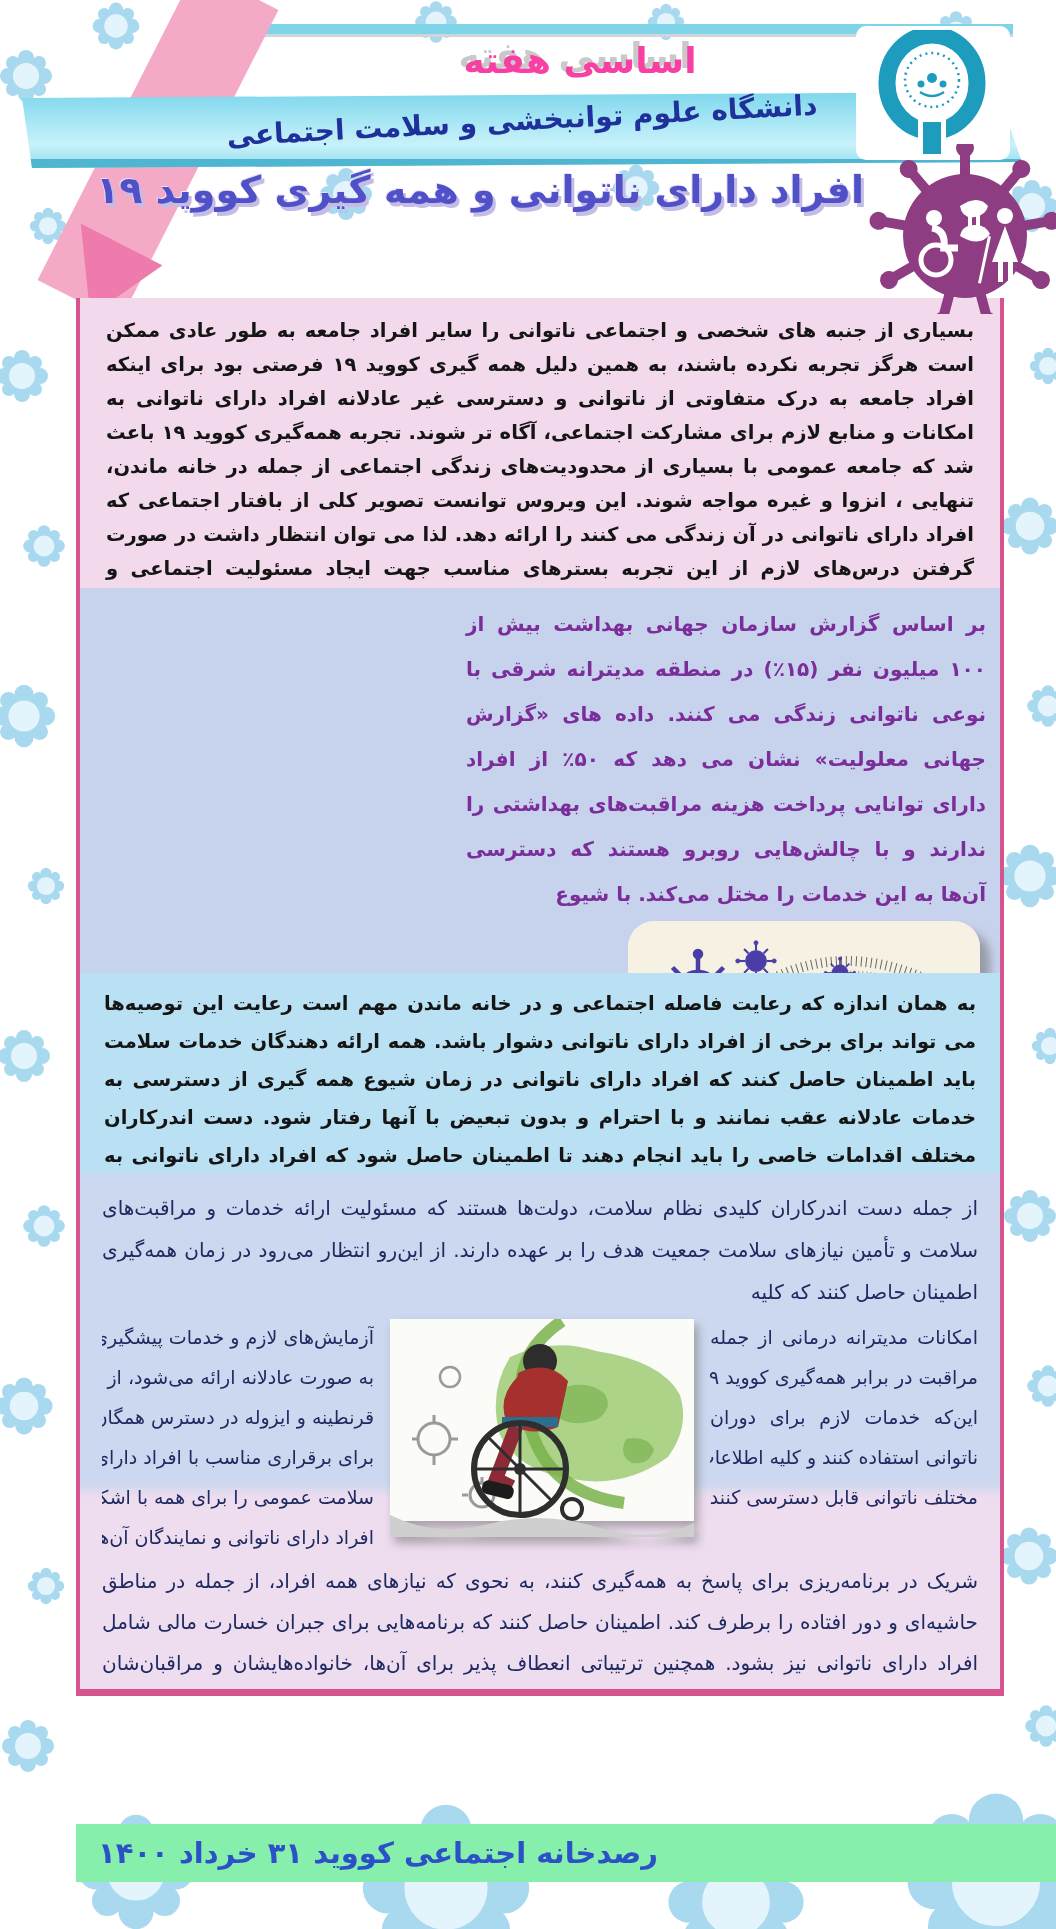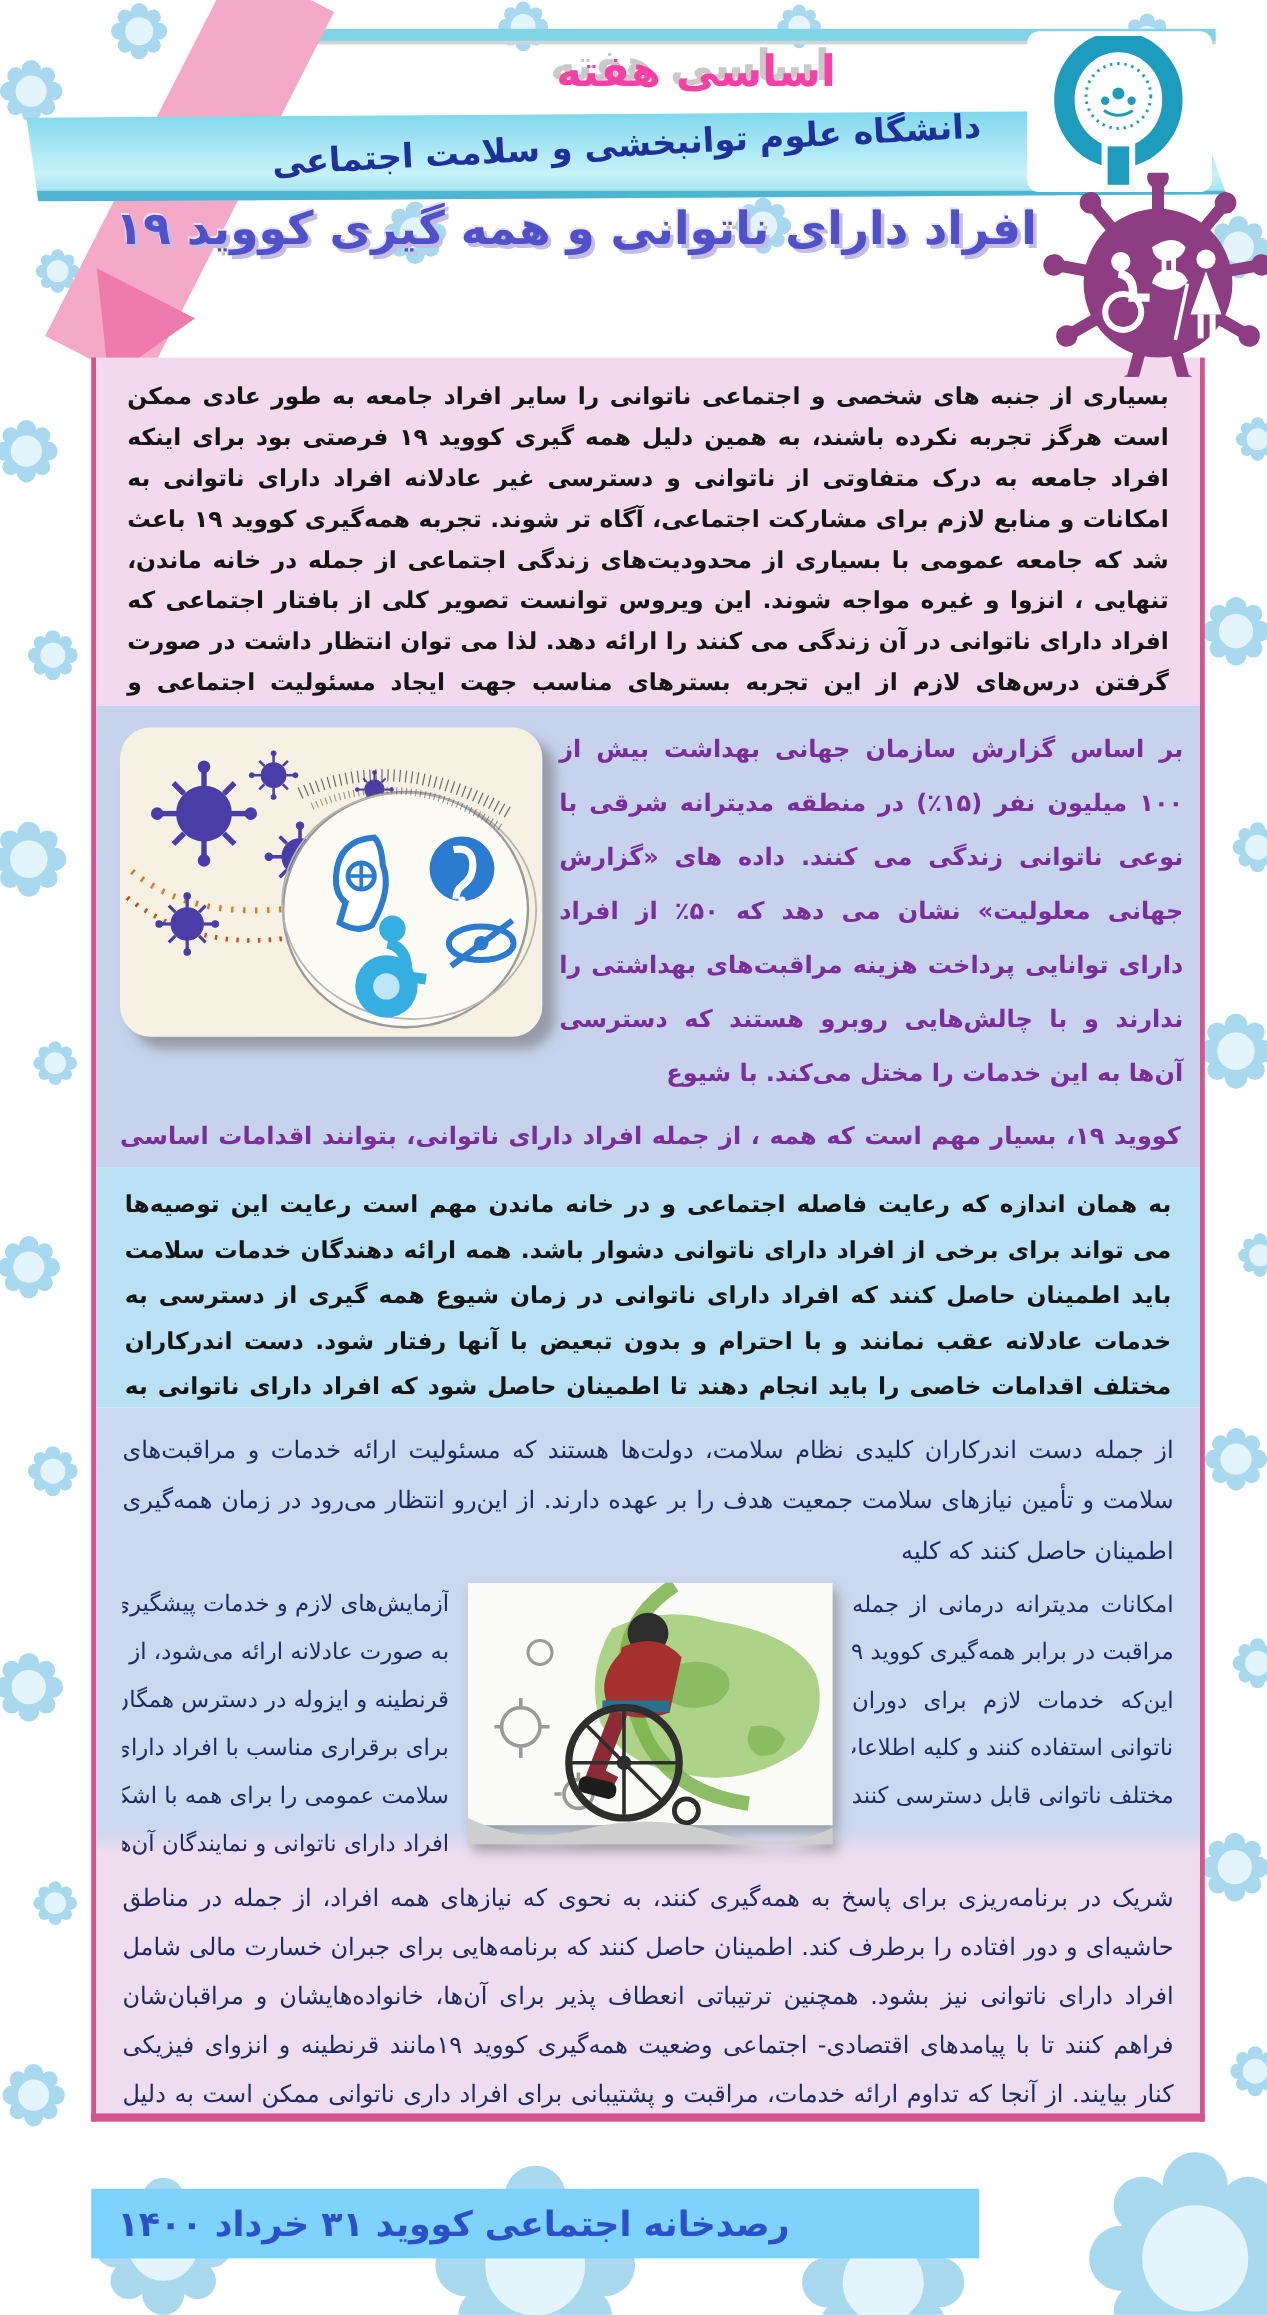--- a/index.html
+++ b/index.html
@@ -39,46 +39,46 @@
 
   
   .content{left:76px;top:298px;width:928px;z-index:2;direction:rtl;
            border-left:4px solid #d6548e;border-right:4px solid #d6548e;
            border-bottom:7px solid #d6548e;box-sizing:border-box;}
   section{overflow:hidden;box-sizing:border-box;}
   .sec1{height:290px;background:#f3d9ec;padding:16px 26px 0 26px;}
   .sec1 p{margin:0;font-size:19.5px;font-weight:bold;color:#151515;line-height:34px;
           text-align:justify;text-align-last:right;}
   .sec2{height:385px;background:#c7d3ed;padding:14px 10px 0 14px;}
-  .who-row{display:flex;justify-content:space-between;align-items:flex-start;}
+  .who-row{display:flex;justify-content:space-between;align-items:flex-start;flex-direction:column;}
   .who-text{width:520px;font-size:20px;font-weight:bold;color:#7b2d9a;line-height:45px;
             text-align:justify;text-align-last:right;padding-right:4px;}
   .img1{margin:4px 10px 0 6px;width:352px;height:258px;border-radius:26px;
         box-shadow:10px 10px 10px rgba(110,110,110,.55);flex:none;}
   .who-below{margin:8px 6px 0 6px;font-size:20px;font-weight:bold;color:#7b2d9a;line-height:43px;
              text-align:justify;text-align-last:right;}
   .sec3{height:200px;background:#b9e1f3;padding:12px 24px 0 24px;}
   .sec3 p{margin:0;font-size:19.5px;font-weight:bold;color:#151515;line-height:38px;
           text-align:justify;text-align-last:right;}
-  .sec4{height:588px;padding:14px 22px 0 22px;
+  .sec4{height:516px;padding:14px 22px 0 22px;
         background:linear-gradient(#ccd8ef 0,#ccd8ef 60%,#eedcef 63%,#eedcef 100%);}
   .sec4 .p4i{margin:0;font-size:20px;color:#1e2a60;line-height:42px;
              text-align:justify;text-align-last:right;}
   .wrap-row{display:flex;justify-content:space-between;align-items:flex-start;margin-top:4px;}
   .colR{width:268px;}
   .colL{width:272px;}
   .colR div,.colL div{font-size:19px;color:#1e2a60;line-height:40px;white-space:nowrap;
                       overflow:hidden;text-align:justify;text-align-last:justify;}
   .img2{margin:2px 6px 0 6px;width:304px;height:218px;flex:none;
         filter:drop-shadow(4px 6px 5px rgba(120,120,120,.6));}
   .p4c{margin:4px 0 0 0;font-size:20px;color:#1e2a60;line-height:41px;
        text-align:justify;text-align-last:right;}
 
   
-  .footer-strip{left:76px;top:1824px;width:740px;height:58px;background:#7dd3fc;z-index:2;
+  .footer-strip{left:76px;top:1824px;width:980px;height:58px;background:#86efac;z-index:2;
                 display:flex;align-items:center;}
   .footer-text{direction:rtl;text-align:left;width:100%;padding:0 0 0 22px;
                font-size:29px;font-weight:bold;color:#2b50c8;}
   figure{margin:0;}
 </style>
 </head>
 <body>
 
 <span class="vd" style="left:10px;top:60px;"></span>
 <span class="vd" style="left:32px;top:210px;transform:scale(.7);"></span>

